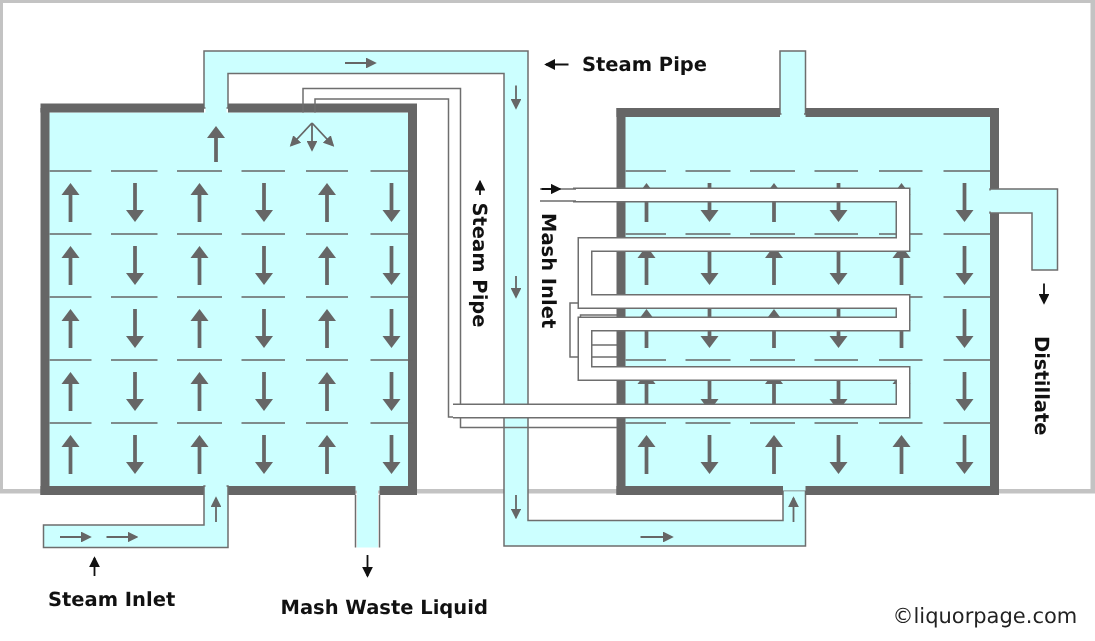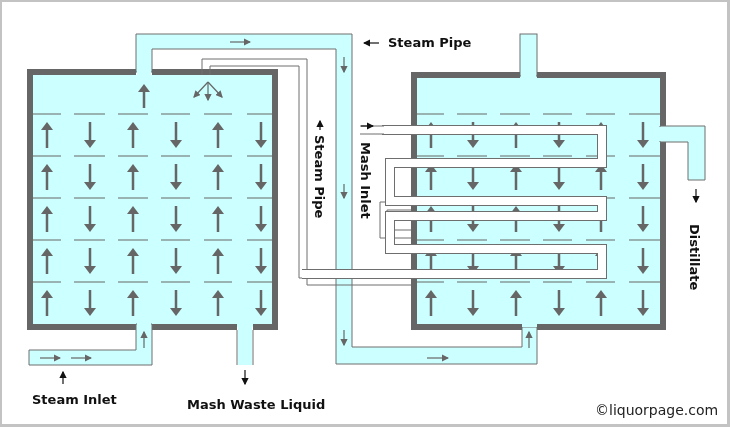--- a/index.html
+++ b/index.html
@@ -1,17 +1,17 @@
 <!DOCTYPE html>
 <html><head>
 <meta charset="utf-8">
 <style>
   html, body { margin: 0; padding: 0; background: #ffffff; }
   body { width: 730px; height: 427px; overflow: hidden; font-family: "DejaVu Sans", sans-serif; }
-  .frame { position: relative; width: 730px; height: 427px; box-sizing: border-box; border: 2px solid #c3c3c3; border-right-width: 3px; border-bottom-width: 3px; background: #fff; }
+  .frame { position: relative; width: 730px; height: 329px; box-sizing: border-box; border: 2px solid #c3c3c3; border-right-width: 3px; border-bottom-width: 3px; background: #fff; }
   svg { position: absolute; left: 0; top: 0; }
   .lbl { font-family: "DejaVu Sans", sans-serif; font-weight: bold; font-size: 13px; fill: #111; }
   .wm { font-family: "DejaVu Sans", sans-serif; font-size: 14px; fill: #222; }
 </style>
 </head>
 <body>
 
 <div class="frame">
 <svg id="diagram" width="730" height="427" viewBox="0 0 730 427" xmlns="http://www.w3.org/2000/svg">
   <defs>

